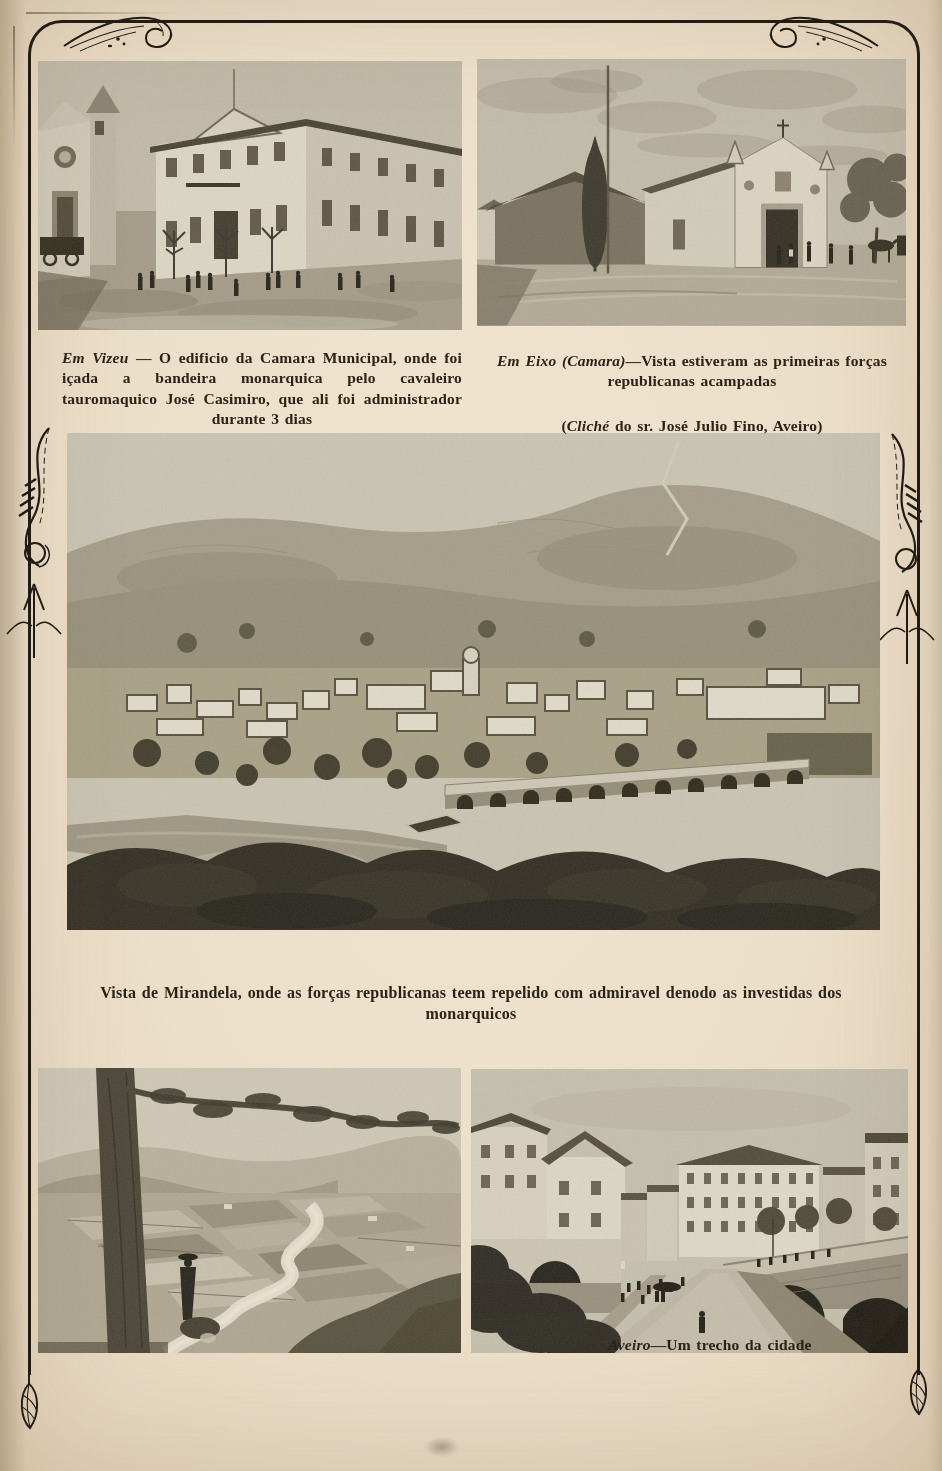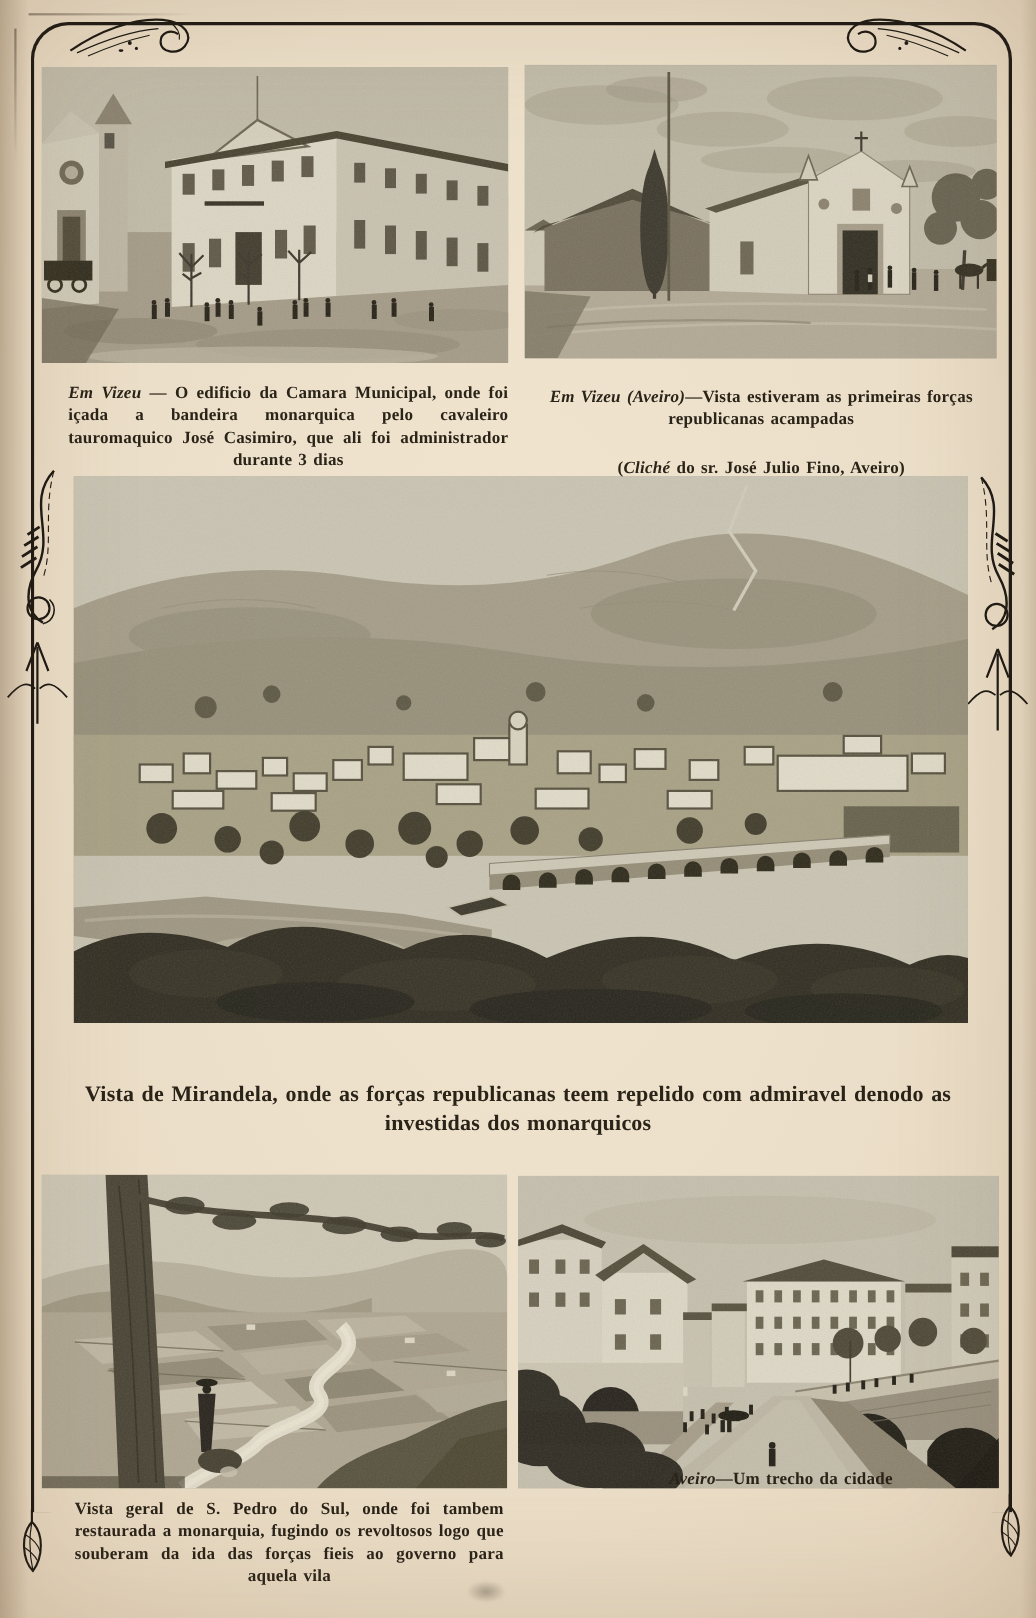--- a/index.html
+++ b/index.html
@@ -28,21 +28,21 @@
   .photo{position:absolute;background:#b9b2a0;}
   .photo svg{display:block;width:100%;height:100%;}
 
   
   .cap{position:absolute;font-weight:700;font-size:15.5px;line-height:1.32;letter-spacing:.2px;word-spacing:1.5px;color:#2a2318;}
   .cap .lead{font-style:italic;}
   .cap .it{font-style:italic;}
   .just{text-align:justify;text-align-last:center;}
   .ctr{text-align:center;}
   .credit{margin-top:24px;text-align:center;}
-  .cap-mirandela{font-size:20px;}
+  .cap-mirandela{font-size:16px;}
   .cap-mirandela .credit{padding-left:330px;margin-top:5px;}
   .page-number{position:absolute;left:0;right:0;top:1500px;text-align:left;font-weight:700;font-size:21px;letter-spacing:1px;color:#2c251c;}
   .smudge{position:absolute;left:424px;top:1437px;width:36px;height:20px;
     background:radial-gradient(ellipse,rgba(95,88,72,.45),rgba(95,88,72,0) 70%);filter:blur(1px);}
 </style>
 </head>
 <body>
 
 <div class="page">
 
@@ -630,31 +630,28 @@
       <rect width="437" height="284" fill="#7d7157" opacity=".07"></rect>
       <rect width="437" height="284" filter="url(#n5)" opacity=".12"></rect>
     </svg>
   </figure>
 
   <figcaption class="cap just" style="left:62px;top:348px;width:400px;">
     <span class="lead">Em Vizeu</span><span> — O edificio da Camara Municipal, onde foi içada a bandeira monarquica pelo cavaleiro tauromaquico José Casimiro, que ali foi administrador durante 3 dias</span>
   </figcaption>
 
   <figcaption class="cap ctr" style="left:492px;top:351px;width:400px;">
-    <span class="lead">Em Vizeu (Aveiro)</span><span>—Vista estiveram as primeiras forças republicanas acampadas</span>
+    <span class="lead">Em Eixo (Camara)</span><span>—Vista estiveram as primeiras forças republicanas acampadas</span>
     <div class="credit"><span>(</span><span class="it">Cliché</span><span> do sr. José Julio Fino, Aveiro)</span></div>
   </figcaption>
 
   <figcaption class="cap ctr cap-mirandela" style="left:55px;top:982px;width:832px;">
     <span>Vista de Mirandela, onde as forças republicanas teem repelido com admiravel denodo as investidas dos monarquicos</span>
   </figcaption>
 
-  <figcaption class="cap just" style="left:68px;top:1362px;width:390px;">
-    <span>Vista geral de S. Pedro do Sul, onde foi tambem restaurada a monarquia, fugindo os revoltosos logo que souberam da ida das forças fieis ao governo para aquela vila</span>
-  </figcaption>
 
   <figcaption class="cap ctr" style="left:545px;top:1335px;width:330px;">
     <span class="lead">Aveiro</span><span>—Um trecho da cidade</span>
   </figcaption>
 
   <div class="smudge"></div>
   <div class="page-number">123</div>
 
 </div>
 

